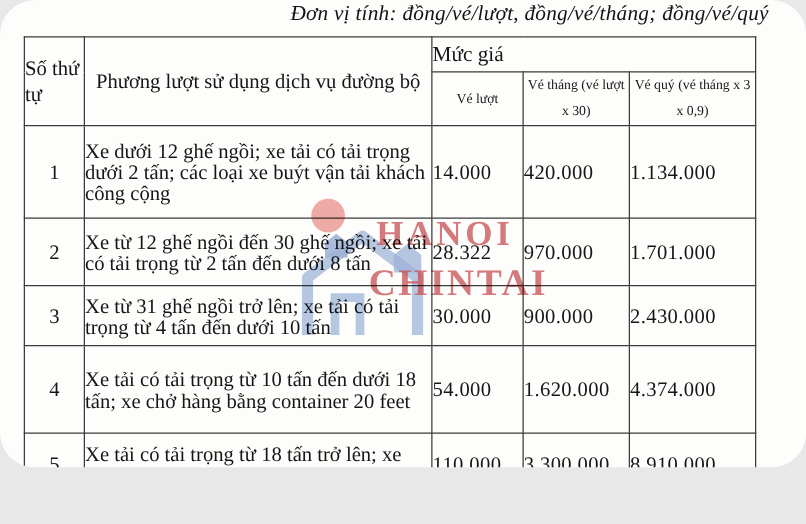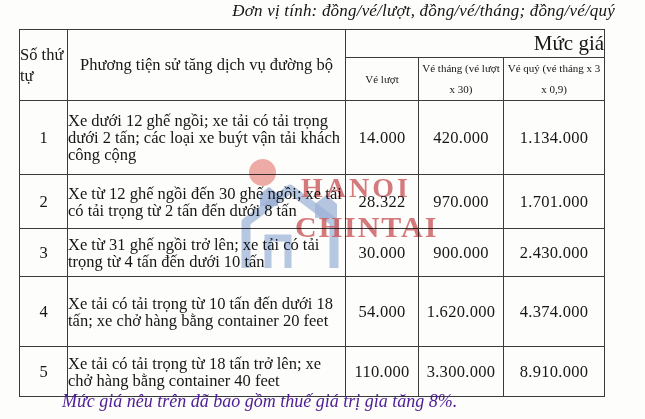--- a/index.html
+++ b/index.html
@@ -1,23 +1,24 @@
 <!DOCTYPE html>
 <html><head>
 <meta charset="utf-8">
 <style>
   html,body{margin:0;padding:0;background:#e8e8e8;}
   .page{
     position:relative;
-    width:645px;height:419px;
+    width:645px;height:374px;
     background:#fdfdfb;
     font-family:"Liberation Serif","DejaVu Serif",serif;
     color:#161616;
     overflow:hidden;
     isolation:isolate;
+    border-radius:28px;
   }
   .unit-note{
     position:absolute;top:1px;right:30px;
     font-style:italic;font-size:17px;letter-spacing:.2px;
     white-space:nowrap;color:#131313;
   }
   table.price-table{
     position:absolute;left:19px;top:29px;
     width:585px;border-collapse:collapse;table-layout:fixed;
     font-size:16.5px;color:#161616;
@@ -30,25 +31,25 @@
   }
   tr.hr1{height:28px;}
   tr.hr2{height:37px;}
   tr.r0{height:74px;}
   tr.r1{height:54px;}
   tr.r2{height:48px;}
   tr.r3{height:70px;}
   tr.r4{height:50px;}
   th.th-stt{text-align:left;line-height:21px;padding:0 6px;}
   th.th-vehicle{text-align:center;line-height:22px;padding:0 14px;}
-  th.th-group{text-align:right;font-size:21px;}
+  th.th-group{text-align:left;font-size:17px;}
   th.th-sub{text-align:center;line-height:21px;padding:0 2px;font-size:11px;}
   td.stt{text-align:center;}
   td.vehicle{padding:3px 6px 3px 8px;line-height:17px;vertical-align:middle;}
-  td.num{text-align:center;padding-right:7px;vertical-align:middle;letter-spacing:.3px;}
+  td.num{text-align:left;padding-right:7px;vertical-align:middle;letter-spacing:.3px;}
   .footer-note{
     position:absolute;left:62px;top:391px;
     font-style:italic;font-size:18px;color:#4c1d95;white-space:nowrap;
   }
   .watermark{
     position:absolute;left:0;top:0;width:645px;height:419px;
     pointer-events:none;mix-blend-mode:multiply;
   }
   .wm-circle{
     position:absolute;left:249px;top:159px;width:27px;height:27px;
@@ -82,21 +83,21 @@
     <colgroup>
       <col style="width:48px">
       <col style="width:278px">
       <col style="width:73px">
       <col style="width:85px">
       <col style="width:101px">
     </colgroup>
     <thead>
       <tr class="hr1">
         <th rowspan="2" class="th-stt">Số thứ tự</th>
-        <th rowspan="2" class="th-vehicle">Phương tiện sử tăng dịch vụ đường bộ</th>
+        <th rowspan="2" class="th-vehicle">Phương lượt sử dụng dịch vụ đường bộ</th>
         <th colspan="3" class="th-group">Mức giá</th>
       </tr>
       <tr class="hr2">
         <th class="th-sub">Vé lượt</th>
         <th class="th-sub">Vé tháng (vé lượt x 30)</th>
         <th class="th-sub">Vé quý (vé tháng x 3 x 0,9)</th>
       </tr>
     </thead>
     <tbody>
       <tr class="r0">

